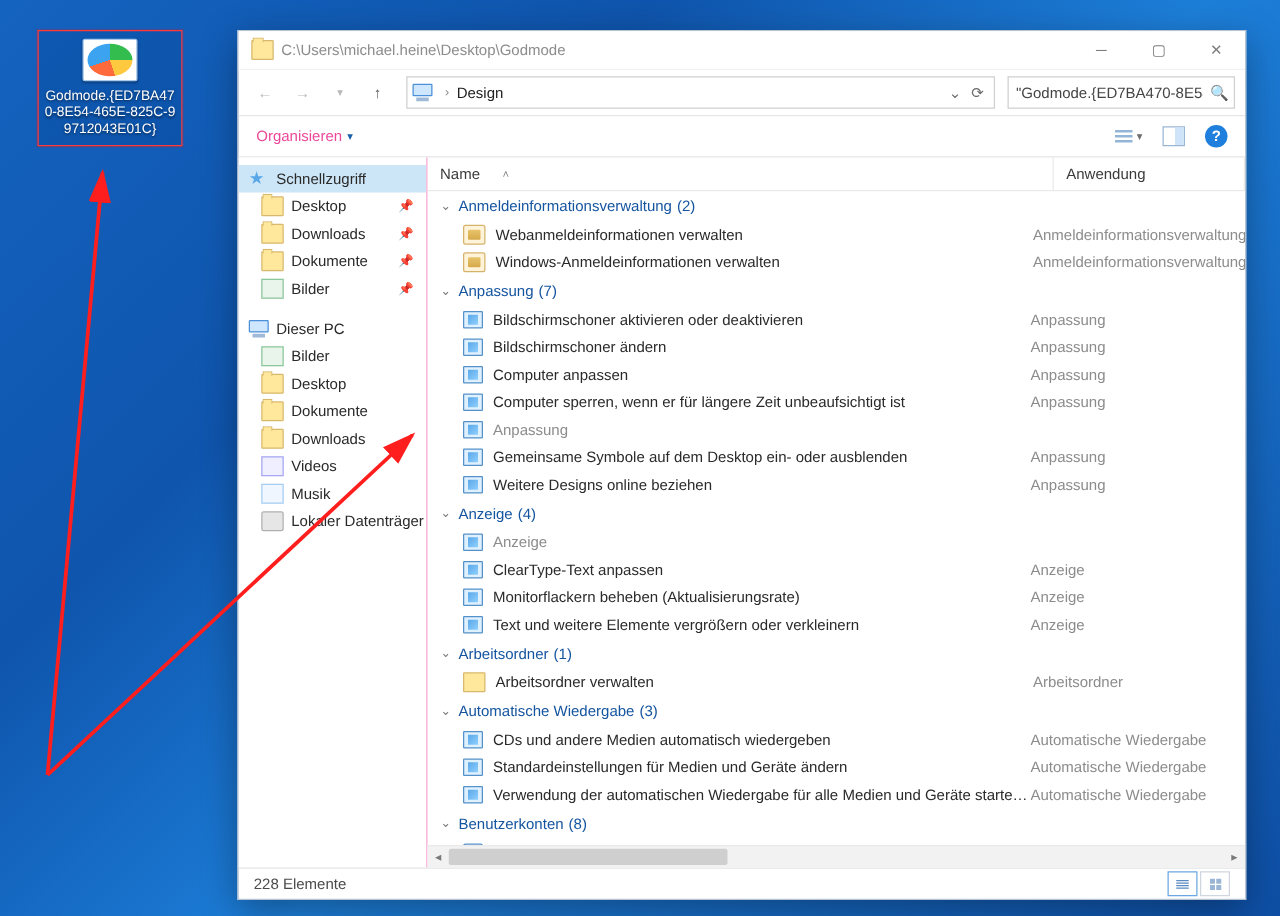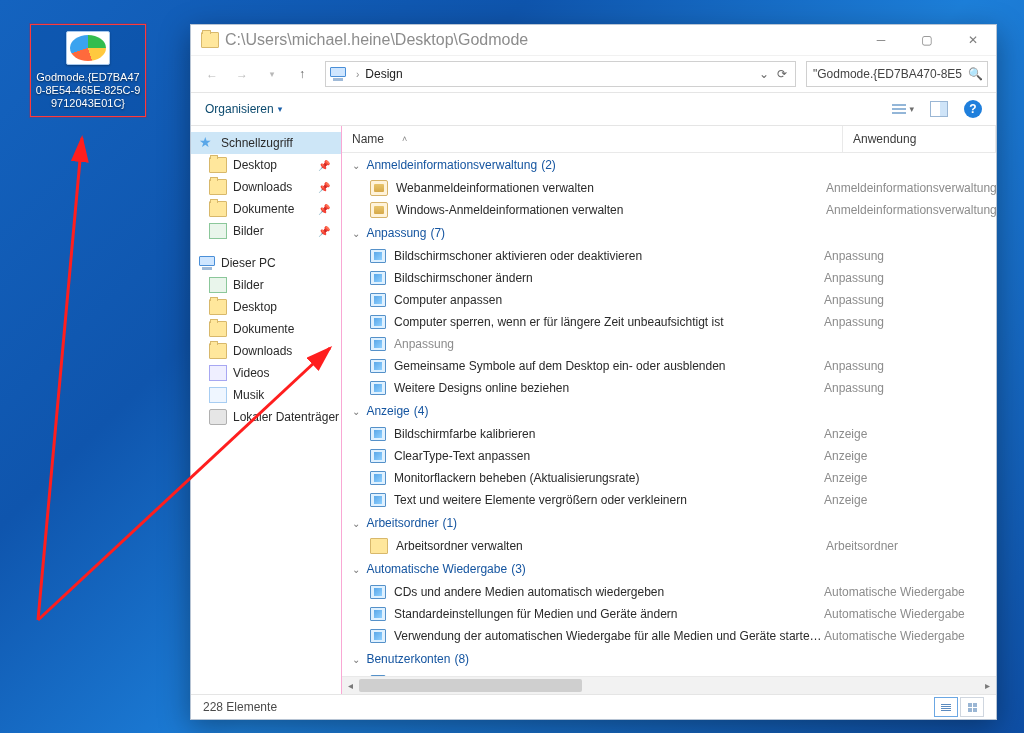--- a/index.html
+++ b/index.html
@@ -18,41 +18,41 @@
   
   .arrow{position:absolute;left:0;top:0;pointer-events:none;z-index:50}
 
   
   .win{position:absolute;left:190px;top:24px;width:805px;height:694px;background:#fff;border:1px solid #b7c4d4;
     box-shadow:0 8px 28px rgba(0,0,0,.35);display:flex;flex-direction:column}
 
   .titlebar{height:30px;display:flex;align-items:center;background:#fff;border-bottom:1px solid #f1f1f1}
   .titlebar .tb-icon{width:16px;height:14px;margin:0 6px 0 10px;background:#ffe79c;border:1px solid #d8b86b;border-radius:1px;position:relative}
   .titlebar .tb-icon::before{content:"";position:absolute;top:-3px;left:0;width:7px;height:3px;background:#ffe79c;border:1px solid #d8b86b;border-bottom:none;border-radius:1px 1px 0 0}
-  .titlebar .title{color:#8c8c8c;font-size:16px}
+  .titlebar .title{color:#8c8c8c;font-size:12px}
   .winctrls{margin-left:auto;display:flex}
   .winctrls div{width:46px;height:30px;display:flex;align-items:center;justify-content:center;color:#7d7d7d;cursor:pointer}
 
   .navbar{height:36px;display:flex;align-items:center;gap:4px;padding:0 8px;border-bottom:1px solid #e5e5e5}
   .navbtn{width:26px;height:26px;display:flex;align-items:center;justify-content:center;color:#b8b8b8;cursor:pointer;border-radius:2px}
   .navbtn.e{color:#5c5c5c}
   .breadcrumb{flex:1;height:24px;border:1px solid #d0d0d0;display:flex;align-items:center;padding:0 4px;margin:0 6px}
   .breadcrumb .pc-icon{width:16px;height:14px;margin-right:6px;position:relative}
   .breadcrumb .pc-icon::before{content:"";position:absolute;inset:0 0 4px 0;background:#cfe6ff;border:1px solid #4a8fd8;border-radius:1px}
   .breadcrumb .pc-icon::after{content:"";position:absolute;bottom:0;left:3px;right:3px;height:3px;background:#9fbad8}
   .breadcrumb .sep{color:#8a8a8a;margin:0 4px;font-size:10px}
   .breadcrumb .crumb{color:#212121;padding:2px 2px;cursor:pointer}
   .bc-actions{margin-left:auto;display:flex;align-items:center;color:#6b6b6b}
   .bc-actions span{width:18px;text-align:center;cursor:pointer}
   .searchbox{width:172px;height:24px;border:1px solid #d0d0d0;display:flex;align-items:center;padding:0 4px;color:#7d7d7d}
   .searchbox input{flex:1;border:none;outline:none;font-size:12px;color:#444;min-width:0}
   .searchbox .s-icon{color:#8a8a8a;margin-left:4px;cursor:pointer}
 
   .toolbar{height:32px;display:flex;align-items:center;padding:0 14px;border-bottom:1px solid #e5e5e5}
-  .toolbar .org{color:#0c4a6e;cursor:pointer}
+  .toolbar .org{color:#ec4899;cursor:pointer}
   .toolbar .drop{color:#1a5fa9;font-size:9px;margin-left:4px}
   .toolbar .tool-right{margin-left:auto;display:flex;align-items:center;gap:16px}
   .viewbtn{display:inline-flex;align-items:center;gap:3px;cursor:pointer}
   .viewbtn .bars{display:flex;flex-direction:column;gap:2px}
   .viewbtn .bars i{width:14px;height:2px;background:#93b6d8;display:block}
   .paneicon{width:16px;height:14px;border:1px solid #9ab6d4;position:relative;cursor:pointer}
   .paneicon::before{content:"";position:absolute;right:0;top:0;bottom:0;width:7px;background:#cfe4f8}
   .help{width:18px;height:18px;border-radius:50%;background:#1f7fdc;color:#fff;display:flex;align-items:center;justify-content:center;font-weight:700;font-size:12px;cursor:pointer}
 
   .body{flex:1;display:flex;min-height:0}
@@ -320,21 +320,20 @@
               <span class="lbl">Weitere Designs online beziehen</span>
               <span class="app">Anpassung</span>
             </div>
             <div class="group">
               <span class="chev">⌄</span>
               <span>Anzeige</span>
               <span class="cnt">(4)</span>
             </div>
             <div class="item">
               <span class="iic ic-cp"></span>
-              <span class="lbl">Bildschirmfarbe kalibrieren</span>
               <span class="app">Anzeige</span>
             </div>
             <div class="item">
               <span class="iic ic-cp"></span>
               <span class="lbl">ClearType-Text anpassen</span>
               <span class="app">Anzeige</span>
             </div>
             <div class="item">
               <span class="iic ic-cp"></span>
               <span class="lbl">Monitorflackern beheben (Aktualisierungsrate)</span>

